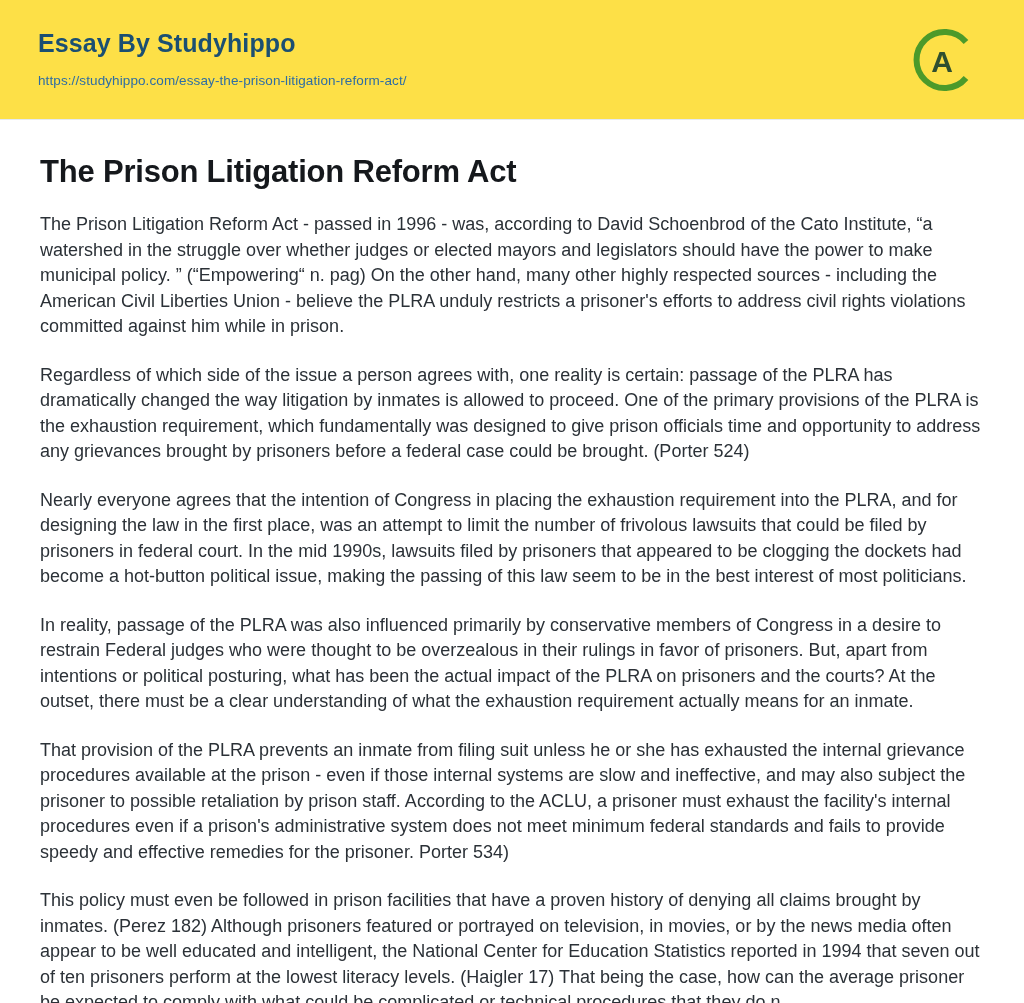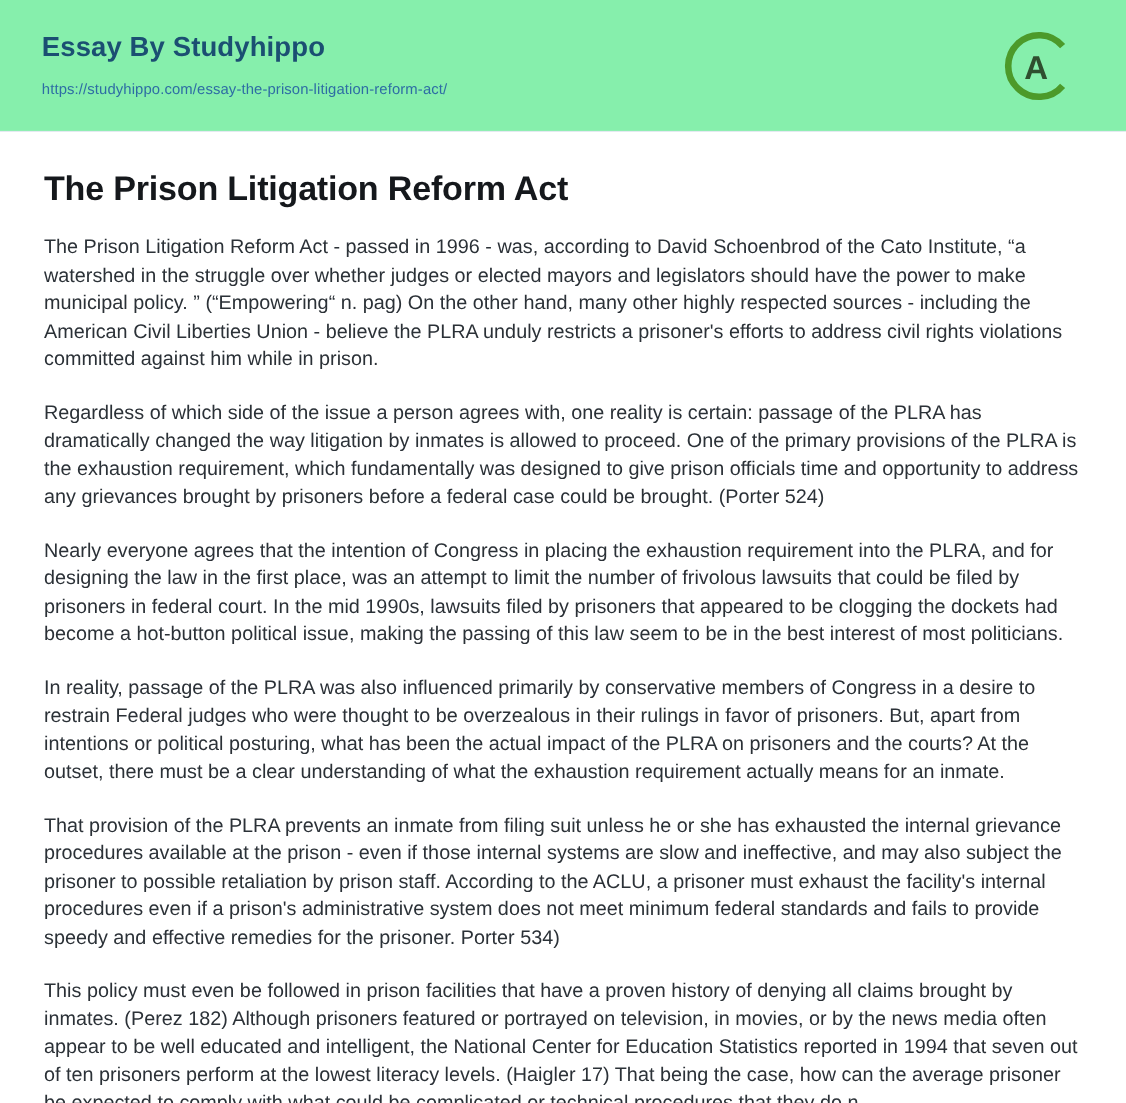--- a/index.html
+++ b/index.html
@@ -12,21 +12,21 @@
   .page {
     width: 1024px;
     height: 1003px;
     position: relative;
     overflow: hidden;
     background: #ffffff;
   }
   
   .header {
     height: 120px;
-    background: #86efac;
+    background: #fde047;
     border-bottom: 1px solid #e4eaf1;
     padding: 28px 38px 0 38px;
     position: relative;
   }
   .site-title {
     font-size: 25px;
     font-weight: bold;
     color: #1b4f72;
     letter-spacing: .1px;
     margin: 0;

